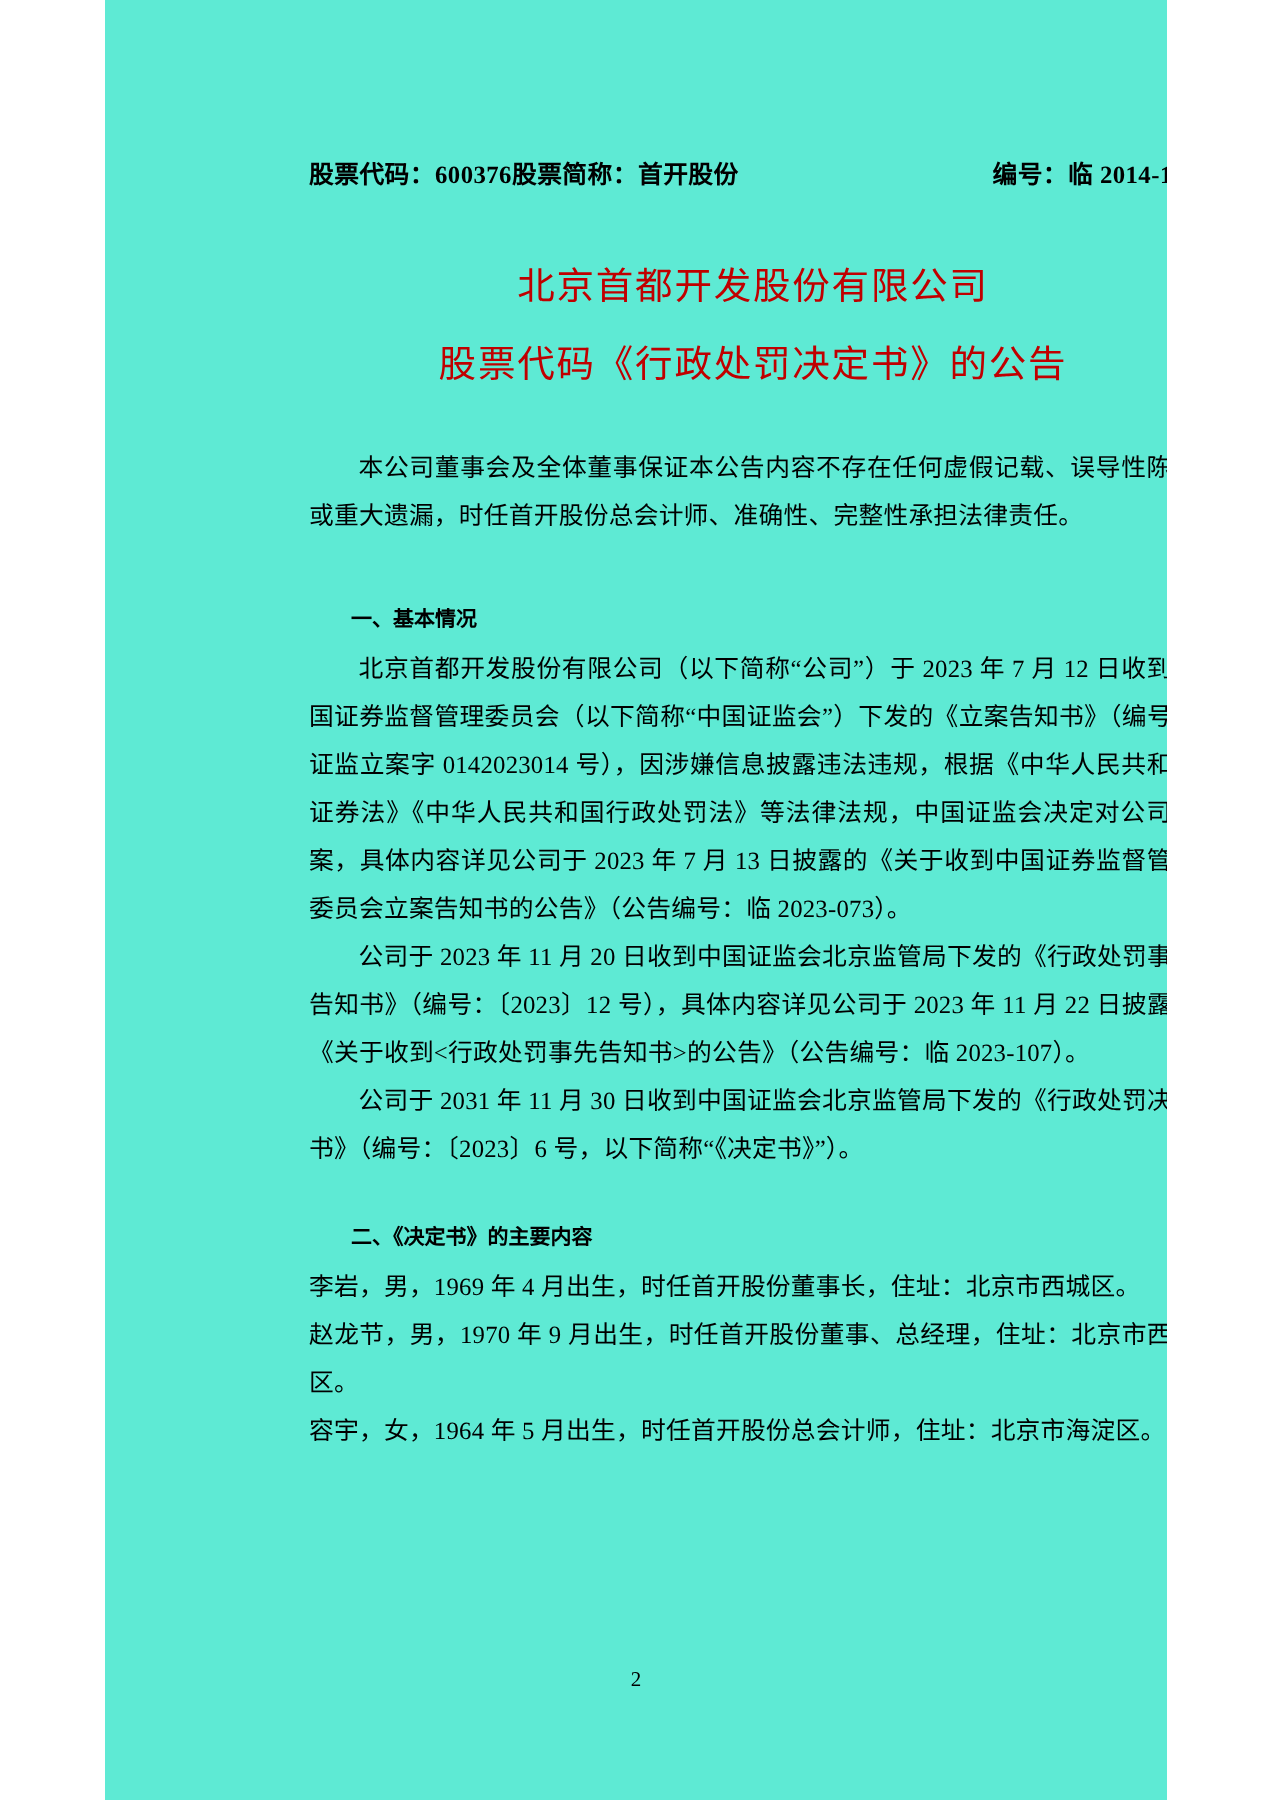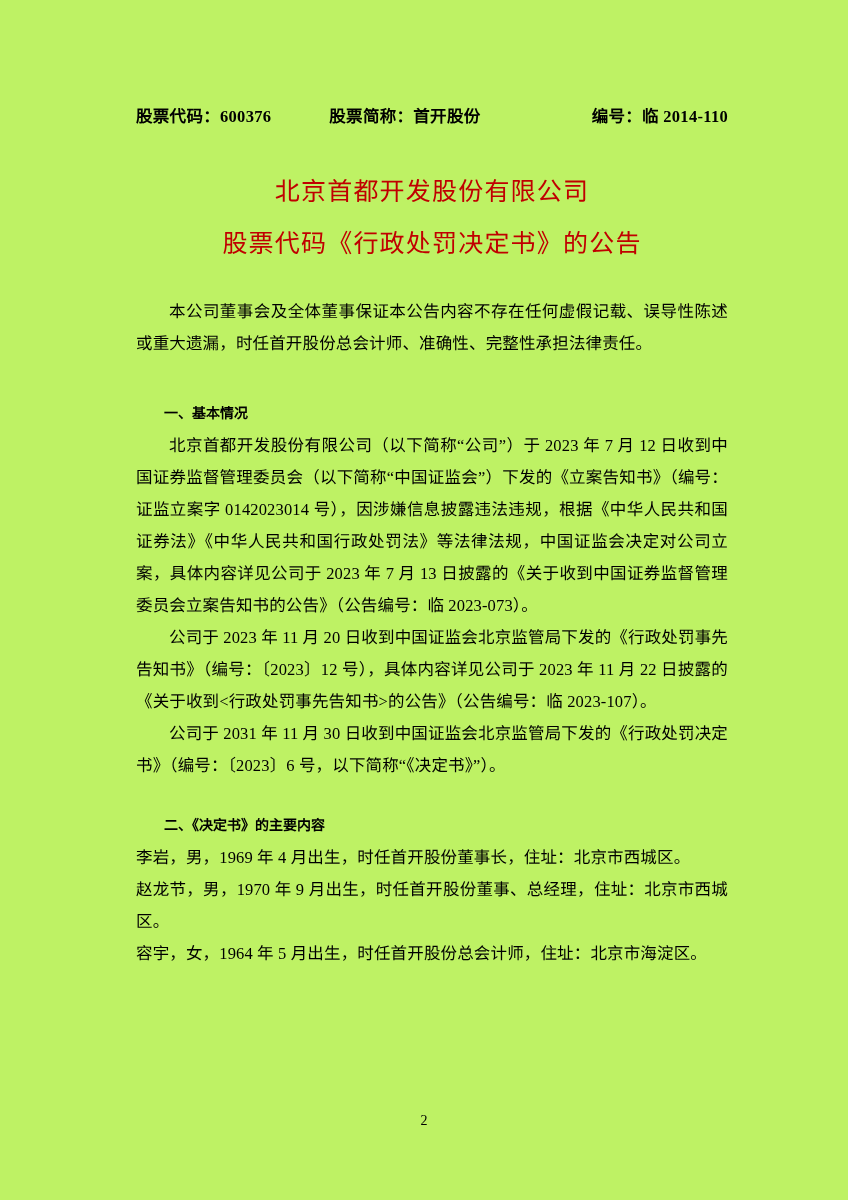--- a/index.html
+++ b/index.html
@@ -7,24 +7,24 @@
     margin: 0;
     padding: 0;
     background: #ffffff;
   }
   body {
     font-family: "Liberation Serif", "DejaVu Serif", serif;
     color: #000000;
   }
   .page {
     position: relative;
-    width: 848px;
+    width: 708px;
     height: 1200px;
     margin: 0 auto;
-    background: #bef264;
+    background: #5eead4;
     box-sizing: border-box;
     overflow: hidden;
   }
   .content {
     position: absolute;
     left: 136px;
     top: 0;
     width: 592px;
   }
 
@@ -34,21 +34,21 @@
     justify-content: space-between;
     align-items: baseline;
     margin-top: 103px;
     font-size: 16.5px;
     font-weight: bold;
     letter-spacing: 0.3px;
     white-space: nowrap;
   }
   .doc-header .hdr-cell { display: block; }
   .doc-header .hdr-code   { flex: 0 0 auto; }
-  .doc-header .hdr-abbr   { flex: 0 0 auto; margin-left: 58px; }
+  .doc-header .hdr-abbr   { flex: 0 0 auto; }
   .doc-header .hdr-number { flex: 0 0 auto; margin-left: auto; }
 
   
   .title-block {
     margin-top: 52px;
     text-align: center;
   }
   .title-line {
     display: block;
     color: #C00000;

